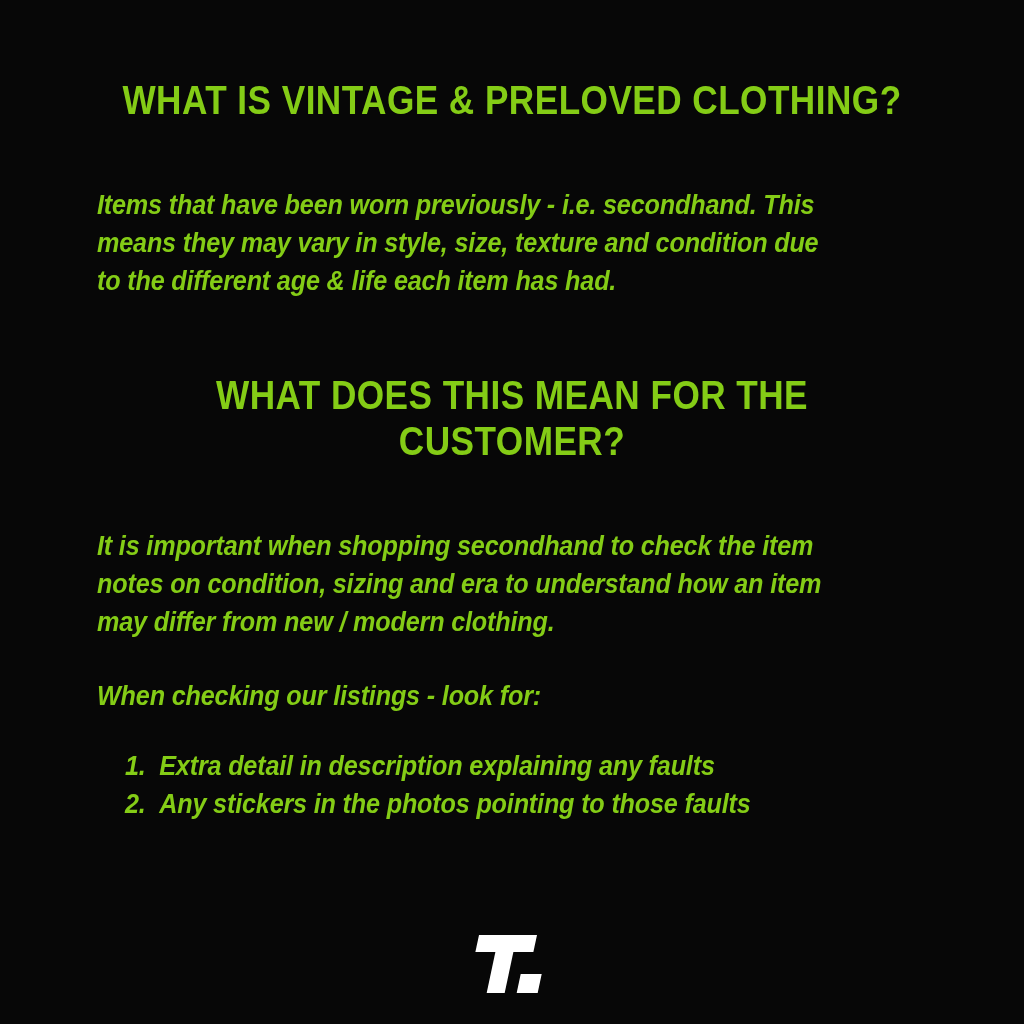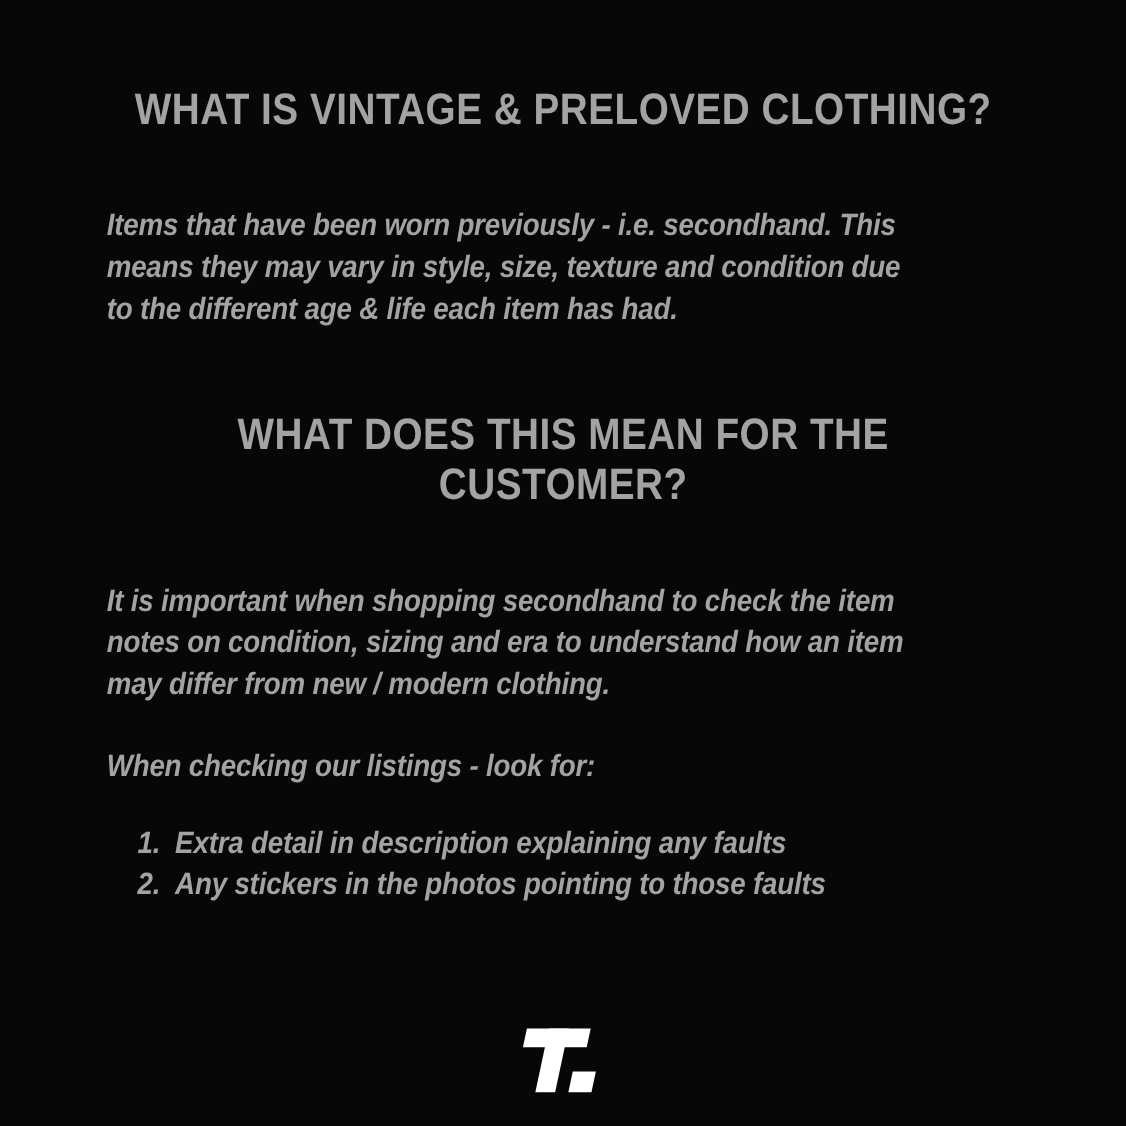--- a/index.html
+++ b/index.html
@@ -6,21 +6,21 @@
     margin: 0;
     padding: 0;
     background: #070707;
   }
   .poster {
     position: relative;
     width: 1024px;
     height: 1024px;
     background: #070707;
     overflow: hidden;
-    color: #a3a3a3;
+    color: #84cc16;
     font-family: "Liberation Sans", sans-serif;
   }
   .heading {
     position: absolute;
     left: 0;
     width: 1024px;
     text-align: center;
     font-weight: bold;
     font-size: 40px;
     letter-spacing: 0.5px;

